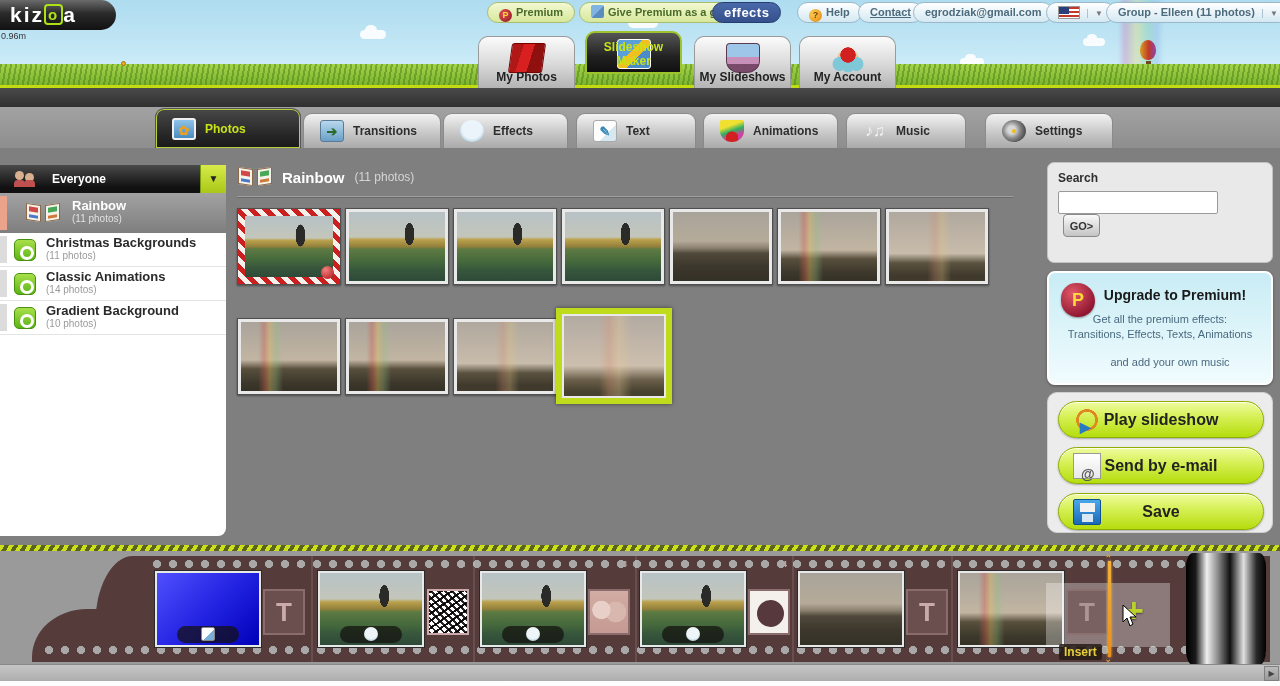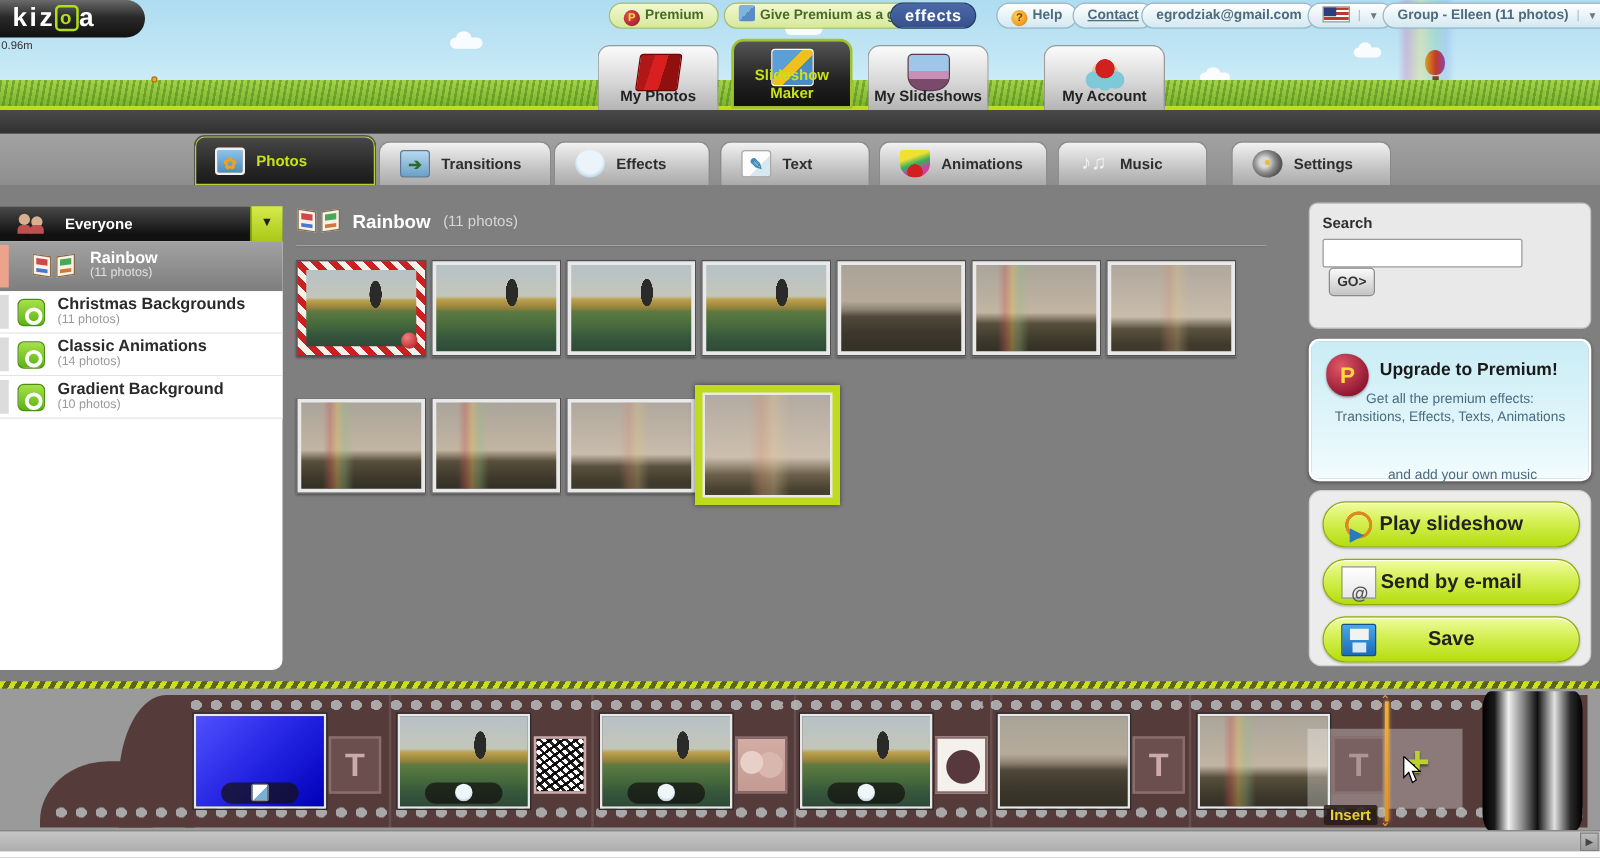--- a/index.html
+++ b/index.html
@@ -43,21 +43,21 @@
   .flag { display:inline-block; width:22px; height:13px; vertical-align:-3px; position:relative;
           background:repeating-linear-gradient(180deg,#c0392b 0 2px,#fff 2px 4px); border:1px solid #999; }
   .flag::after { content:""; position:absolute; left:0; top:0; width:10px; height:7px; background:#2c3e7a; }
   .dd-arrow { color:#777; font-size:8px; margin-left:7px; padding-left:7px; border-left:1px solid #aac4d2; }
 
   
   .mtab { position:absolute; top:36px; width:97px; height:52px; border-radius:10px 10px 0 0;
           background:linear-gradient(180deg,#fbfbfb 0%,#d8d8d8 55%,#b4b4b4 100%);
           border:1px solid #9a9a9a; border-bottom:none; text-align:center; cursor:pointer; }
   .mtab .mlabel { position:absolute; bottom:4px; width:100%; font-size:12px; font-weight:bold; color:#222; }
-  .mtab.active { top:31px; height:56px; background:linear-gradient(180deg,#555 0%,#222 60%,#111 100%);
+  .mtab.active { top:31px; height:43px; background:linear-gradient(180deg,#555 0%,#222 60%,#111 100%);
                  border:2px solid #9fc32a; }
   .mtab.active .mlabel { color:#c8e21a; }
   .micon { position:absolute; top:6px; left:50%; transform:translateX(-50%); width:34px; height:30px; }
   .ic-hippo { background:radial-gradient(circle at 50% 55%, #f0d050 55%, #c8a020 100%); border-radius:45% 45% 40% 40%; border:1px solid #a88418; }
   .ic-books { background:linear-gradient(100deg,#b01818 0 30%,#d82020 30% 60%,#901010 60%); border-radius:3px; transform:translateX(-50%) skewX(-8deg); border:1px solid #700; }
   .ic-maker { background:linear-gradient(135deg,#5a9fd8 0 40%,#f0c020 40% 60%,#4a8cc8 60%); border-radius:3px; border:1px solid #fff; }
   .ic-hat { background:linear-gradient(180deg,#9ec6e8 0 45%,#c88fb8 45% 70%,#7a4a6a 70%); border-radius:4px 4px 40% 40%; border:1px solid #5a3a52; }
   .ic-account { background:radial-gradient(circle at 50% 40%, #d02020 30%, transparent 32%),
                 radial-gradient(circle at 25% 70%, #7ec8d8 20%, transparent 22%),
                 radial-gradient(circle at 75% 70%, #7ec8d8 20%, transparent 22%),
@@ -153,21 +153,21 @@
   .go-btn { width:37px; height:23px; margin-left:5px; border:1px solid #8a8a8a; border-radius:4px;
             background:linear-gradient(180deg,#fafafa,#c4c4c4); font-size:11px; font-weight:bold; color:#333; cursor:pointer; }
   .upgrade { position:absolute; left:1047px; top:271px; width:226px; height:114px; border-radius:8px;
              background:linear-gradient(180deg,#c9ecf5 0%,#e4f7fb 70%,#f2fcfe 100%); border:2px solid #fff;
              box-shadow:0 1px 3px rgba(0,0,0,.35); text-align:center; padding-top:10px; }
   .upg-badge { position:absolute; left:12px; top:10px; width:34px; height:34px; border-radius:46% 54% 50% 50%;
                background:radial-gradient(circle at 35% 30%, #e05868, #8e1530 75%); color:#ffd83a;
                font-weight:bold; font-size:18px; line-height:34px; text-align:center; box-shadow:0 1px 2px rgba(0,0,0,.4); }
   .upg-title { font-size:14px; font-weight:bold; color:#1a1a1a; margin:4px 0 9px 30px; }
   .upg-line { font-size:11px; color:#4a6a80; line-height:15px; }
-  .upg-line.last { margin-top:31px;padding-left:20px; }
+  .upg-line.last { margin-top:13px;padding-left:20px; }
   .actions { position:absolute; left:1047px; top:392px; width:226px; height:141px; background:rgba(245,245,245,.92);
              border-radius:10px; border:1px solid #d0d0d0; padding:8px 10px; }
   .act-btn { position:relative; width:206px; height:37px; margin-bottom:9px; border-radius:19px;
              background:linear-gradient(180deg,#f0fca0 0%,#d4ef52 45%,#b5dd0e 100%);
              border:1px solid #8fae00; box-shadow:0 1px 2px rgba(0,0,0,.3), 0 1px 0 rgba(255,255,255,.8) inset;
              font-size:16px; font-weight:bold; color:#222; text-align:center; line-height:35px; cursor:pointer; }
   .act-ico { position:absolute; left:14px; top:5px; width:28px; height:26px; }
   .ai-play { background:radial-gradient(circle at 50% 50%, transparent 42%, #e08820 44% 56%, transparent 58%); }
   .ai-play::after { content:"▶"; position:absolute; left:7px; top:3px; font-size:14px; color:#2a7ac0; }
   .ai-mail { background:linear-gradient(180deg,#fff,#e8e8e8); border:1px solid #999; }
@@ -265,21 +265,21 @@
     <div class="mlabel">My Photos</div>
   </div>
   <div class="mtab active" style="left:585px;">
     <div class="micon ic-maker"></div>
     <div class="mlabel">Slideshow Maker</div>
   </div>
   <div class="mtab" style="left:694px;">
     <div class="micon ic-hat"></div>
     <div class="mlabel">My Slideshows</div>
   </div>
-  <div class="mtab" style="left:799px;margin-left:36px;">
+  <div class="mtab" style="left:799px;">
     <div class="micon ic-account"></div>
     <div class="mlabel">My Account</div>
   </div>
 
   <div class="darkbar"></div>
   <div class="subbar"></div>
 
   <div class="stab active" style="left:155px;width:146px;">
     <span class="sicon si-photos">✿</span>
       <span>Photos</span>

